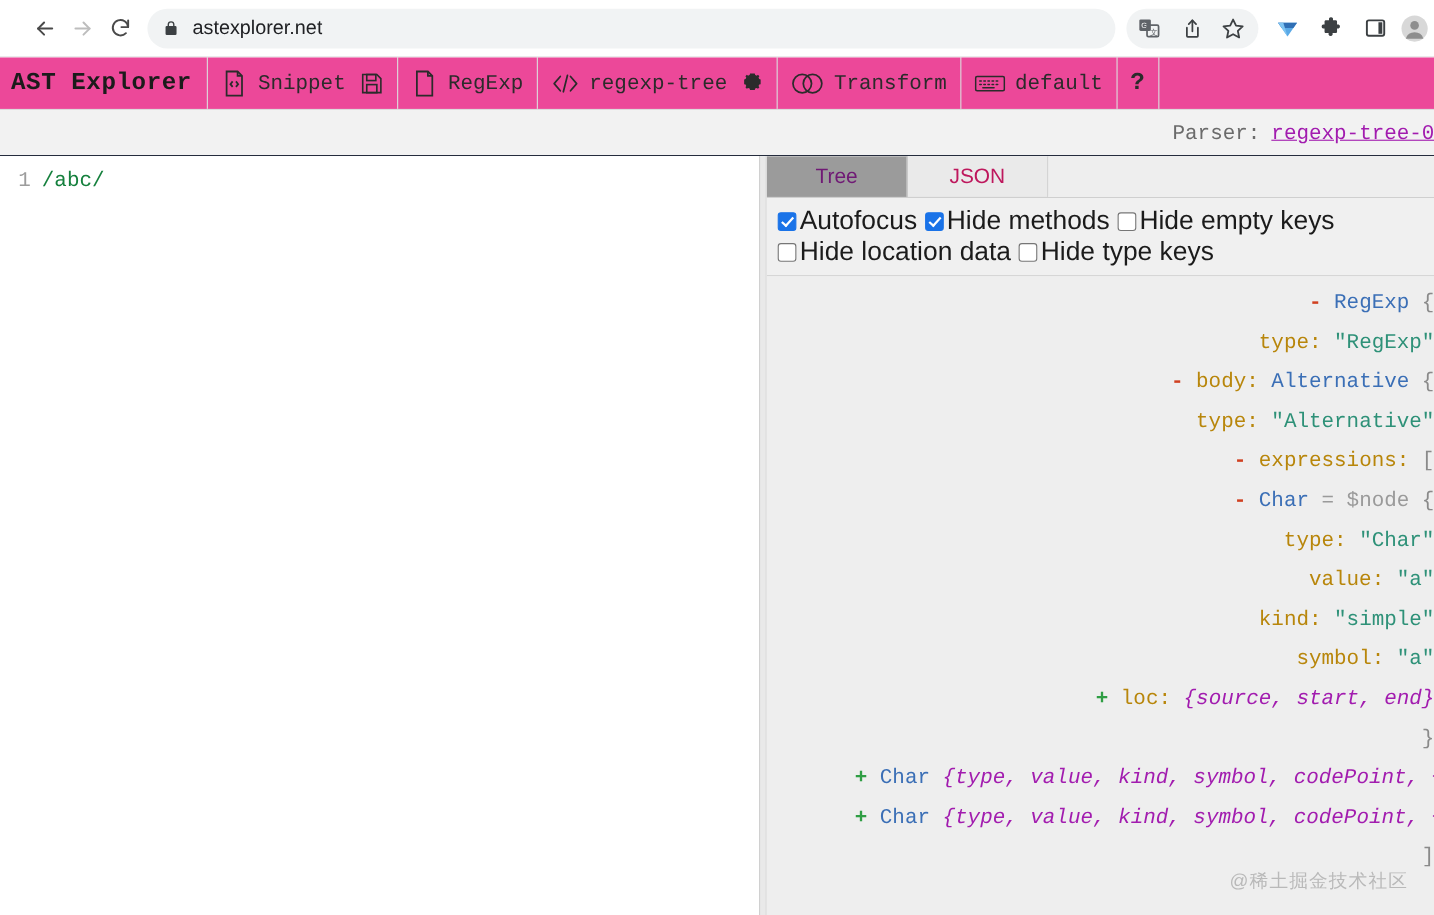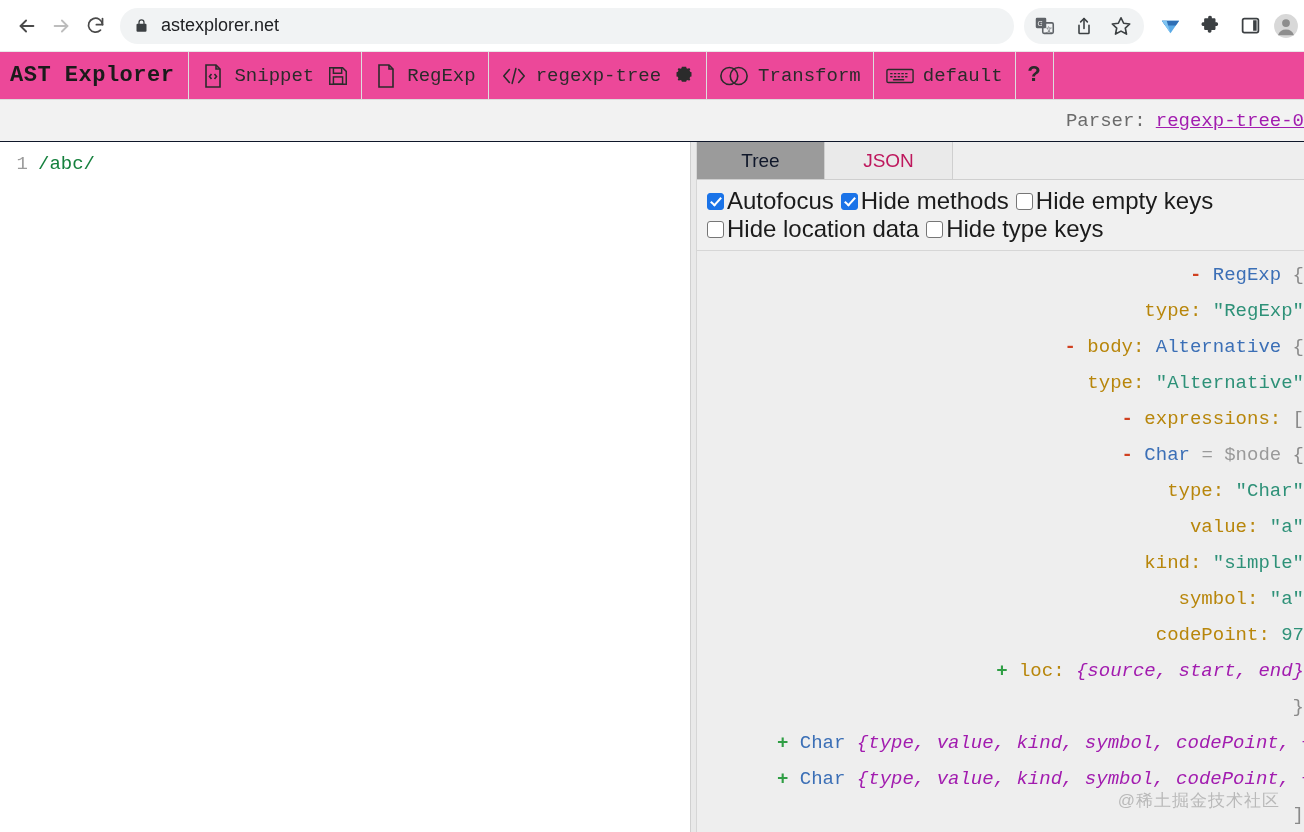--- a/index.html
+++ b/index.html
@@ -10,20 +10,21 @@
     overflow: hidden;
   }
 
   
   #browser-chrome {
     height: 52px; width: 1304px;
     background: #ffffff;
     display: flex; align-items: center;
     position: relative;
     border-bottom: 1px solid #e8e8e8;
+    padding-left: 14px;
   }
   .nav-btn {
     width: 34px; height: 34px;
     display: flex; align-items: center; justify-content: center;
     border-radius: 50%;
     flex: 0 0 auto;
   }
   .nav-btn svg { display: block; }
   #omnibox {
     flex: 1 1 auto;
@@ -153,21 +154,21 @@
     border-bottom: 1px solid #cfcfcf;
   }
   .tab {
     width: 128px;
     display: flex; align-items: center; justify-content: center;
     font-family: "Liberation Sans", sans-serif;
     font-size: 19px;
     color: #be185d;
     border-right: 1px solid #cfcfcf;
   }
-  .tab.active { background: #9b9b9b; color: #0f172a; }
+  .tab.active { background: #9b9b9b; color: #701a75; }
   #tab-filler { flex: 1 1 auto; background: #eeeeee; border-bottom: 1px solid #eeeeee; }
 
   
   #options {
     background: #f0f0f0;
     padding: 7px 0 7px 10px;
     border-bottom: 1px solid #d6d6d6;
     flex: 0 0 auto;
   }
   .opt-row { display: flex; align-items: center; }
@@ -464,21 +465,20 @@
         <div class="trow" style="padding-left: 0px;"><span class="tog">- </span><span class="nname">RegExp </span><span class="punc">{</span></div>
         <div class="trow" style="padding-left: 32px;"><span class="key">type: </span><span class="str">"RegExp"</span></div>
         <div class="trow" style="padding-left: 16px;"><span class="tog">- </span><span class="key">body: </span><span class="nname">Alternative </span><span class="punc">{</span></div>
         <div class="trow" style="padding-left: 48px;"><span class="key">type: </span><span class="str">"Alternative"</span></div>
         <div class="trow" style="padding-left: 32px;"><span class="tog">- </span><span class="key">expressions: </span><span class="punc">[</span></div>
         <div class="trow" style="padding-left: 64px;"><span class="tog">- </span><span class="nname">Char </span><span class="eq">= $node </span><span class="punc">{</span></div>
         <div class="trow" style="padding-left: 96px;"><span class="key">type: </span><span class="str">"Char"</span></div>
         <div class="trow" style="padding-left: 96px;"><span class="key">value: </span><span class="str">"a"</span></div>
         <div class="trow" style="padding-left: 96px;"><span class="key">kind: </span><span class="str">"simple"</span></div>
         <div class="trow" style="padding-left: 96px;"><span class="key">symbol: </span><span class="str">"a"</span></div>
-        <div class="trow" style="padding-left: 96px;"><span class="key">codePoint: </span><span class="num">97</span></div>
         <div class="trow" style="padding-left: 80px;"><span class="tog-plus">+ </span><span class="key">loc: </span><span class="meta">{source, start, end}</span></div>
         <div class="trow" style="padding-left: 64px;"><span class="punc">}</span></div>
         <div class="trow" style="padding-left: 64px;"><span class="tog-plus">+ </span><span class="nname">Char </span><span class="meta">{type, value, kind, symbol, codePoint, +1}</span></div>
         <div class="trow" style="padding-left: 64px;"><span class="tog-plus">+ </span><span class="nname">Char </span><span class="meta">{type, value, kind, symbol, codePoint, +1}</span></div>
         <div class="trow" style="padding-left: 48px;"><span class="punc">]</span></div>
       </div>
 
     <div id="watermark">@稀土掘金技术社区</div>
   </div>
 </div>

